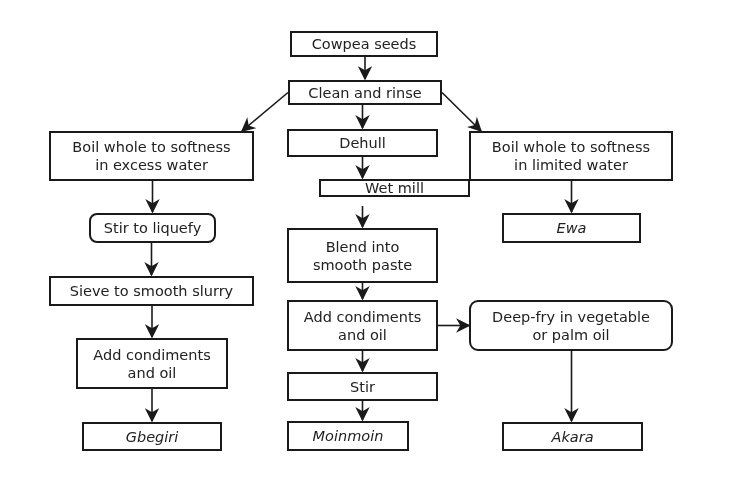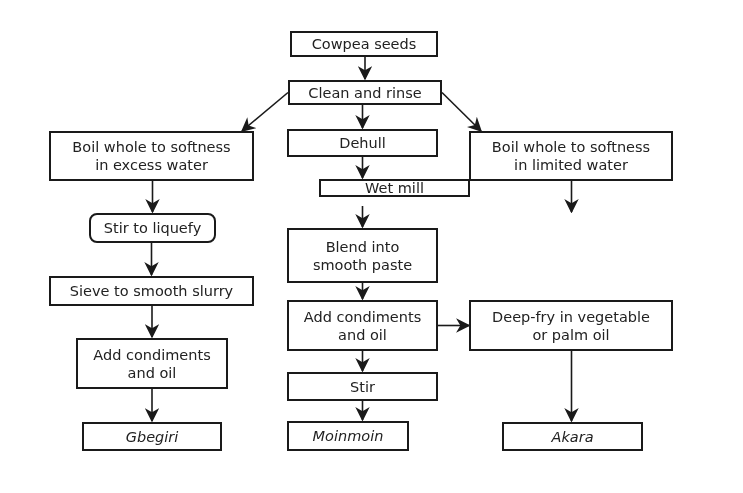--- a/index.html
+++ b/index.html
@@ -56,16 +56,17 @@
   <div class="node" style="left: 287px; top: 129px; width: 151px; height: 28px;">Dehull</div>
   <div class="node" style="left: 287px; top: 179px; width: 151px; height: 18px; margin-left: 32px;">Wet mill</div>
   <div class="node" style="left: 287px; top: 228px; width: 151px; height: 55px;">Blend into
 smooth paste</div>
   <div class="node" style="left: 287px; top: 300px; width: 151px; height: 51px;">Add condiments
 and oil</div>
   <div class="node" style="left: 287px; top: 372px; width: 151px; height: 29px;">Stir</div>
   <div class="node product" style="left: 287px; top: 421px; width: 122px; height: 30px;">Moinmoin</div>
   <div class="node" style="left: 469px; top: 131px; width: 204px; height: 50px;">Boil whole to softness
 in limited water</div>
-  <div class="node" style="left: 469px; top: 300px; width: 204px; height: 51px;">Deep-fry in vegetable
+  <div class="node product" style="left: 502px; top: 213px; width: 139px; height: 30px;">Ewa</div>
+  <div class="node" style="left: 469px; top: 300px; width: 204px; height: 51px; border-radius: 9px;">Deep-fry in vegetable
 or palm oil</div>
   <div class="node product" style="left: 502px; top: 422px; width: 141px; height: 29px; font-style: italic;">Akara</div>
 </div>
 
 </body></html>

